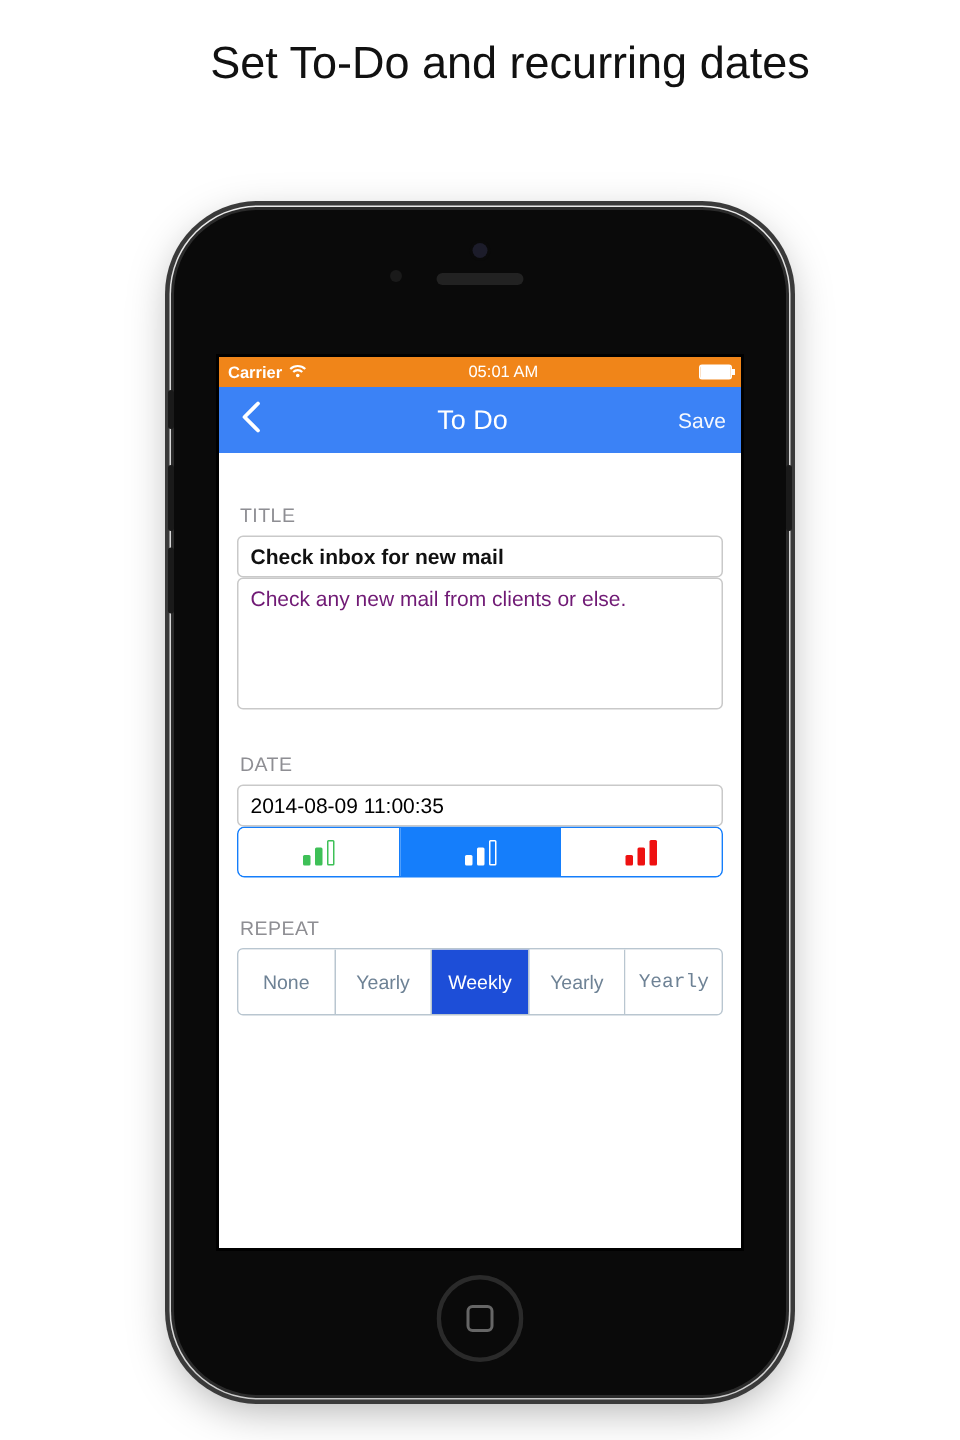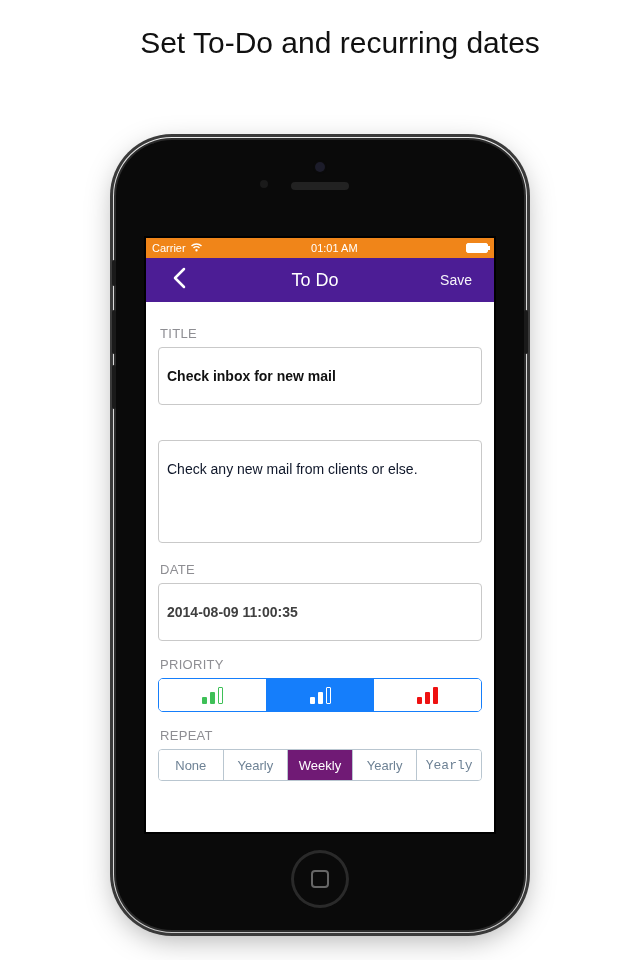--- a/index.html
+++ b/index.html
@@ -76,56 +76,56 @@
     border:2px solid #000;
   }
 
   
   .status {
     height:20px; background:#fff; color:#F08519;
     font-size:11px; display:flex; align-items:center; justify-content:space-between;
     padding:0 6px;
     background:#F08519; color:#fff;
   }
-  .status .left, .status .right { display:flex; align-items:flex-end; gap:4px; }
+  .status .left, .status .right { display:flex; align-items:flex-end; gap:4px;font-weight:bold; }
   .wifi-icon { display:inline-block; }
   .battery {
     width:22px; height:10px; border:1px solid #fff; border-radius:2px; position:relative;
   }
   .battery::after { content:""; position:absolute; right:-3px; top:2px; width:2px; height:4px; background:#fff; }
   .battery i { display:block; height:100%; width:100%; background:#fff; }
 
   
   .navbar {
-    height:44px; background:#4c1d95; color:#fff;
+    height:44px; background:#3b82f6; color:#fff;
     display:flex; align-items:center; justify-content:space-between;
-    padding:0 22px; font-size:17px;
+    padding:0 10px; font-size:17px;
   }
   .navbar .back { font-size:26px; line-height:1; padding:0 4px; font-weight:200;}
   .navbar .title { font-weight:400; font-size:18px;}
   .navbar .save { font-size:14px; font-weight:300; opacity:.95;}
 
   .content {
     padding:8px 12px 0 12px;
     height:calc(100% - 64px);
     overflow:hidden;
     font-size:14px;
   }
   .section-label {
     color:#8E8E93; font-size:13px; letter-spacing:.3px;
-    margin:16px 2px 6px 2px;
+    margin:26px 2px 6px 2px;
   }
   .field {
     border:1px solid #c9c9c9; border-radius:4px;
     background:#fff; width:100%;
-    padding:20px 8px; font-size:14px;
+    padding:5px 8px; font-size:14px;
   }
   .field.title-input { font-weight:700; color:#111;}
-  .field.desc { height:103px; color:#0f172a; resize:none; font-family:inherit;margin-top:35px; }
-  .field.date { font-weight:700; color:#404040;}
+  .field.desc { height:88px; color:#701a75; resize:none; font-family:inherit; }
+  .field.date { font-weight:400; color:#000000;}
 
   
   .seg {
     display:flex; border:1px solid #157EFB; border-radius:5px; overflow:hidden;
     height:34px;
   }
   .seg > div {
     flex:1; display:flex; align-items:center; justify-content:center;
     border-right:1px solid #157EFB; background:#fff;
   }
@@ -140,28 +140,28 @@
   .med .b1{height:7px;background:#fff;}
   .med .b2{height:12px;background:#fff;}
   .med .b3{height:17px;border:1px solid #fff;background:transparent;}
   .hi  .b1{height:7px;background:#E11;}
   .hi  .b2{height:12px;background:#E11;}
   .hi  .b3{height:17px;background:#E11;}
 
   
   .seg2 {
     display:flex; border:1px solid #b9c6d0; border-radius:4px; overflow:hidden;
-    height:32px; font-size:13px;
+    height:45px; font-size:13px;
   }
   .seg2 > div {
     flex:1; display:flex; align-items:center; justify-content:center;
     border-right:1px solid #b9c6d0; color:#6E8295; background:#fff;
   }
   .seg2 > div:last-child{border-right:none;font-family:Liberation Mono, monospace;}
-  .seg2 > div.selected { background:#701a75; color:#fff;}
+  .seg2 > div.selected { background:#1d4ed8; color:#fff;}
 </style>
 </head>
 <body>
 
 <div class="promo-title">
   <span>Set To-Do and recurring dates</span><br>
 </div>
 
 <div class="phone">
   <div class="side-btn sb1"></div>
@@ -176,21 +176,21 @@
 
     <div class="status">
       <div class="left">
         <span>Carrier</span>
         <span class="wifi-icon">
           <svg width="13" height="10" viewBox="0 0 13 10">
               <path d="M6.5 9.5a1.2 1.2 0 100-2.4 1.2 1.2 0 000 2.4zM3 5.5a5 5 0 017 0l-1 1a3.6 3.6 0 00-5 0zM1 3.5a8 8 0 0111 0l-1 1a6.6 6.6 0 00-9 0z" fill="#fff"></path>
             </svg>
         </span>
       </div>
-      <div>01:01 AM</div>
+      <div>05:01 AM</div>
       <div class="right">
         <span class="battery">
             <i></i>
           </span>
       </div>
     </div>
 
     <div class="navbar">
       <span class="back">
         <svg width="14" height="22" viewBox="0 0 14 22">
@@ -204,21 +204,20 @@
     <div class="content">
 
       <div class="section-label">TITLE</div>
       <input class="field title-input" value="Check inbox for new mail" style="">
 
       <textarea class="field desc" style="">Check any new mail from clients or else.</textarea>
 
       <div class="section-label">DATE</div>
       <input class="field date" value="2014-08-09 11:00:35" style="">
 
-      <div class="section-label">PRIORITY</div>
       <div class="seg">
         <div>
           <span class="bars low">
               <span class="b1"></span>
               <span class="b2"></span>
               <span class="b3"></span>
             </span>
         </div>
         <div class="selected">
           <span class="bars med">

